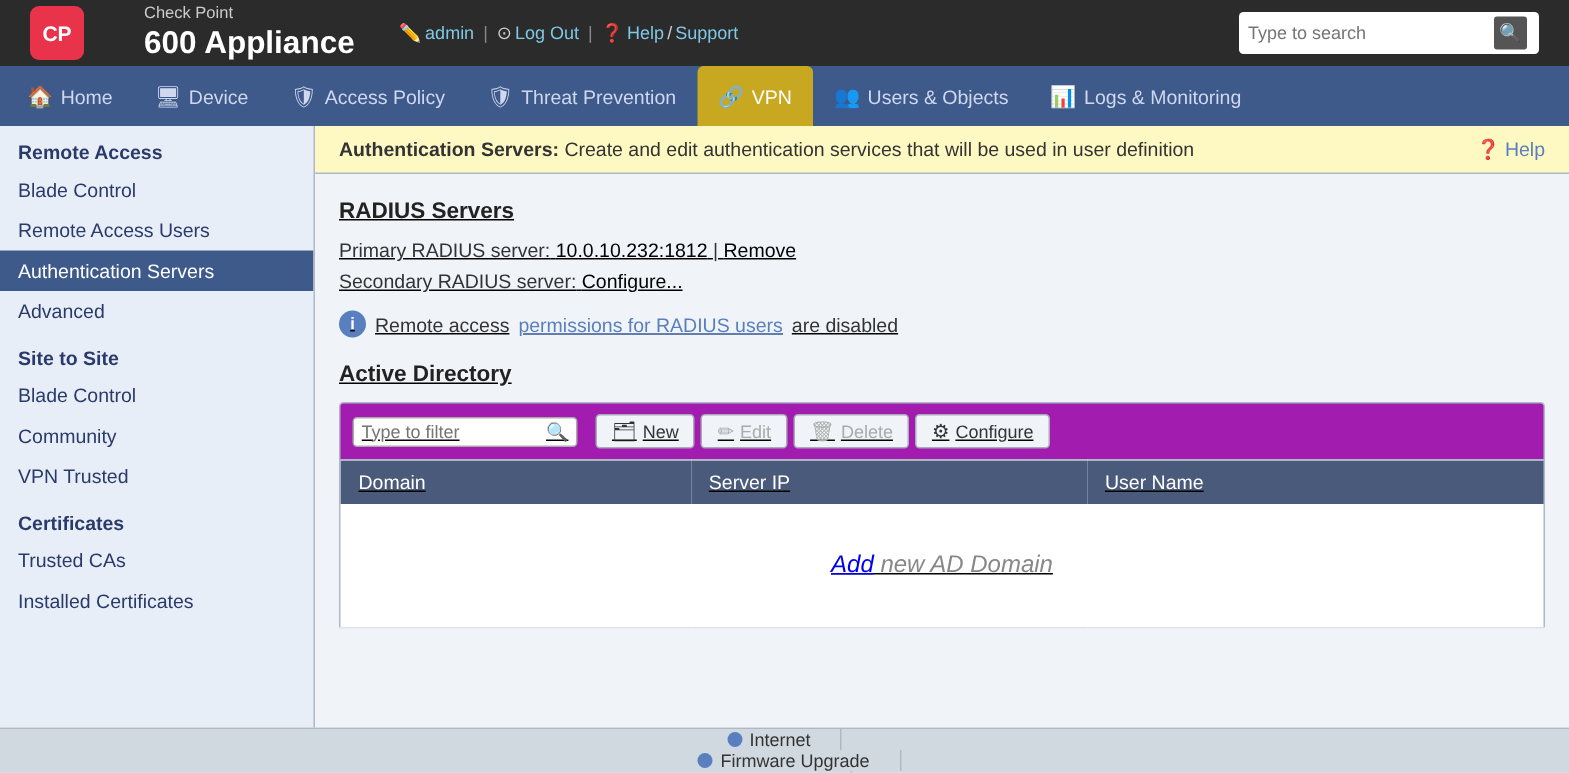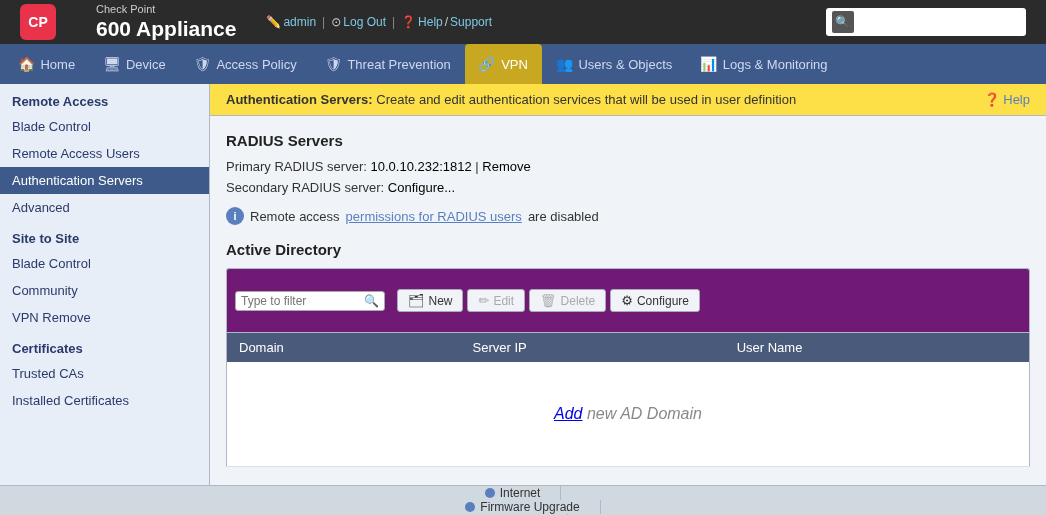--- a/index.html
+++ b/index.html
@@ -129,42 +129,42 @@
     }
 
     
     .main-panel {
       flex: 1;
       background: #f0f4f8;
       overflow-y: auto;
       padding: 0;
     }
     .panel-header {
-      background: #fde047;
+      background: #fef9c3;
       border-bottom: 1px solid #b0b8c8;
       padding: 8px 16px;
       display: flex;
       align-items: center;
       justify-content: space-between;
     }
     .panel-header-text {
       font-size: 13px;
       color: #333;
     }
     .panel-header-text strong { color: #333; }
     .help-link {
       color: #5a7fbf;
       text-decoration: none;
       font-size: 13px;
       display: flex;
       align-items: center;
       gap: 3px;
     }
 
-    .panel-body { padding: 16px; }
+    .panel-body { padding: 16px; text-decoration: underline; }
 
     .section-title {
       font-size: 15px;
       font-weight: bold;
       color: #222;
       margin-bottom: 10px;
     }
 
     .radius-row {
       font-size: 13px;
@@ -201,22 +201,22 @@
       font-weight: bold;
       color: #222;
       margin-bottom: 10px;
     }
 
     .toolbar {
       display: flex;
       align-items: center;
       gap: 4px;
       margin-bottom: 0;
-      background: #701a75;
-      padding: 20px 8px;
+      background: #a21caf;
+      padding: 7px 8px;
       border: 1px solid #b0b8c8;
       border-bottom: none;
       border-radius: 3px 3px 0 0;
     }
     .filter-input-wrap {
       display: flex;
       align-items: center;
       background: white;
       border: 1px solid #aaa;
       border-radius: 3px;
@@ -263,21 +263,21 @@
       font-size: 13px;
       font-weight: normal;
     }
     .ad-table td {
       padding: 8px 12px;
       border-bottom: 1px solid #dde;
       color: #555;
     }
     .empty-row td {
       text-align: center;
-      padding: 43px;
+      padding: 32px;
       color: #888;
       font-size: 16px;
       font-style: italic;
       margin-left: 12px;
     }
 
     
     .status-bar {
       background: #d0d8e0;
       border-top: 1px solid #b0b8c4;
@@ -319,20 +319,21 @@
     <span class="top-nav-sep">|</span>
     <span>⊙</span>
     <a href="#">Log Out</a>
     <span class="top-nav-sep">|</span>
     <span>❓</span>
     <a href="#">Help</a>
     <span>/</span>
     <a href="#">Support</a>
   </div>
   <div class="search-box">
+    <input type="text" placeholder="Type to search" style="">
     <button class="search-icon-btn">🔍</button>
   </div>
 </div>
 
 <div class="main-nav">
   <div class="nav-tab">
     <span class="tab-icon">🏠</span>
     <span>Home</span>
   </div>
   <div class="nav-tab">
@@ -366,21 +367,21 @@
   <div class="sidebar">
     <div class="sidebar-section-title">Remote Access</div>
     <div class="sidebar-item">Blade Control</div>
     <div class="sidebar-item">Remote Access Users</div>
     <div class="sidebar-item active">Authentication Servers</div>
     <div class="sidebar-item">Advanced</div>
 
     <div class="sidebar-section-title">Site to Site</div>
     <div class="sidebar-item">Blade Control</div>
     <div class="sidebar-item">Community</div>
-    <div class="sidebar-item">VPN Remove</div>
+    <div class="sidebar-item">VPN Trusted</div>
 
     <div class="sidebar-section-title">Certificates</div>
     <div class="sidebar-item">Trusted CAs</div>
     <div class="sidebar-item">Installed Certificates</div>
   </div>
 
   <div class="main-panel">
 
     <div class="panel-header">
       <div class="panel-header-text">

